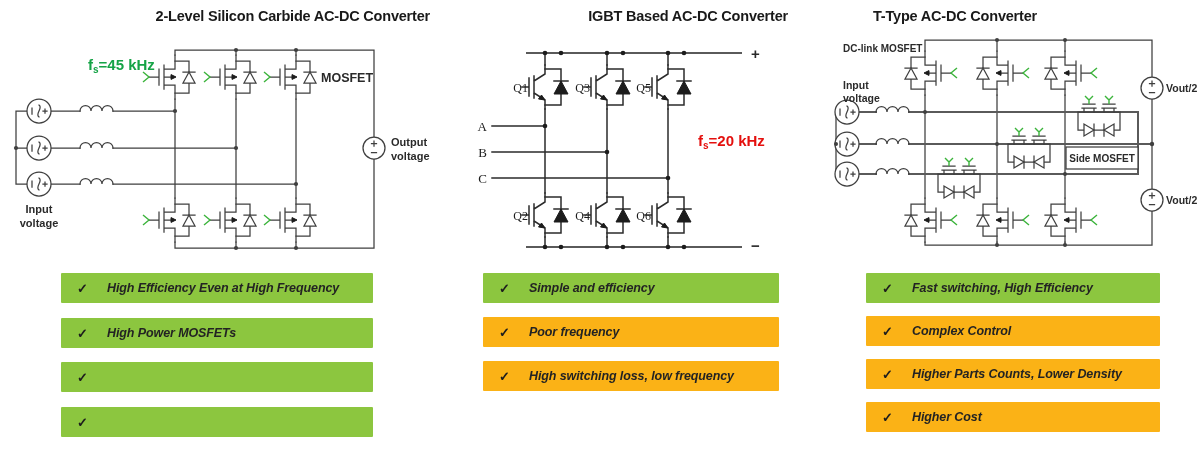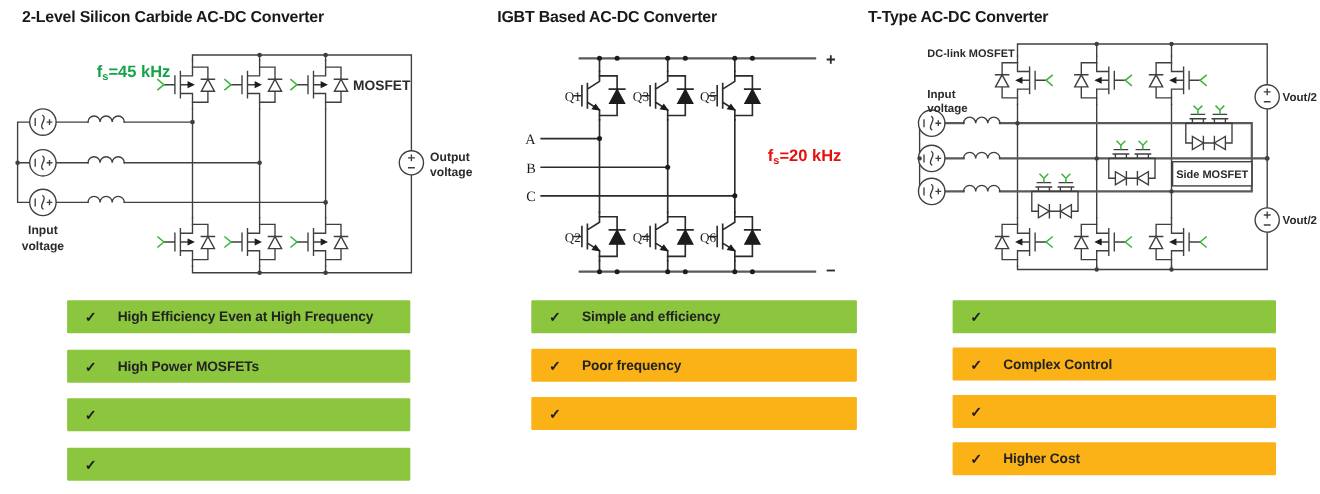--- a/index.html
+++ b/index.html
@@ -1,25 +1,25 @@
 <!DOCTYPE html>
 <html style="--green-bar: #8CC63F; --orange-bar: #FBB216; --annotation-green: #15A346; --annotation-red: #E4100E; --gate-green: #3CB43C; --wire: #3F3F3F; --wire-gray: #5A5A5A; --bar-text: #232323; --title-text: #191919;"><head>
 <meta charset="utf-8">
 <style>
   html,body{margin:0;padding:0;background:#fff;}
   #canvas{position:relative;width:1200px;height:449px;background:#fff;overflow:hidden;
           font-family:"Liberation Sans",sans-serif;}
-  .ptitle{position:absolute;top:8px;height:22px;text-align:left;
+  .ptitle{position:absolute;top:8px;height:22px;text-align:right;
           font-size:14.5px;font-weight:700;letter-spacing:-0.2px;color:var(--title-text);}
   .circ{position:absolute;}
   .bar{position:absolute;height:30px;display:flex;align-items:center;border-radius:1px;}
   .bar[data-tone="green"]{background:var(--green-bar);}
   .bar[data-tone="orange"]{background:var(--orange-bar);}
   .check{width:30px;margin-left:16px;text-align:left;font-size:13px;font-weight:700;color:#1d1d1d;}
-  .btxt{font-size:12.5px;font-weight:700;letter-spacing:-0.1px;color:var(--bar-text);white-space:nowrap;}
+  .btxt{font-size:12.5px;font-weight:700;letter-spacing:-0.1px;color:var(--bar-text);white-space:nowrap;font-style:italic;}
   
   .w {stroke:var(--wire);stroke-width:1.25;fill:none;stroke-linecap:square;}
   .w2{stroke:#2b2b2b;stroke-width:1.5;fill:none;stroke-linecap:square;}
   .wg{stroke:var(--wire-gray);stroke-width:2;fill:none;stroke-linecap:square;}
   .g {stroke:var(--gate-green);stroke-width:1.4;fill:none;}
   .dot{fill:var(--wire);stroke:none;}
   .dot2{fill:#1c1c1c;stroke:none;}
   .fillb{fill:#1c1c1c;stroke:#1c1c1c;}
   .fillw{fill:#ffffff;stroke:var(--wire);stroke-width:1.25;}
   .lbl{font-family:"Liberation Sans",sans-serif;fill:#2a2a2a;}
@@ -64,22 +64,22 @@
         <path class="w" d="M18,12 V24"></path>
         <polygon class="fillw" points="38,12 38,24 28,18"></polygon>
         <path class="w" d="M28,12 V24"></path>
         <path class="w" d="M6,-4 H20 M8,-4 V0 M18,-4 V0 M7,-8 H19 M26,-4 H40 M28,-4 V0 M38,-4 V0 M27,-8 H39"></path>
         <path class="g" d="M13,-8 V-12 M9,-16 L13,-12 L17,-16 M33,-8 V-12 M29,-16 L33,-12 L37,-16"></path>
       </g>
     </defs>
   </svg>
 
   <div class="ptitle" style="left:20px;width:410px;">2-Level Silicon Carbide AC-DC Converter</div>
-  <div class="ptitle" style="left:452px;width:364px;">IGBT Based AC-DC Converter</div>
-  <div class="ptitle" style="left:789px;width:220px;">T-Type AC-DC Converter</div>
+  <div class="ptitle" style="left:424px;width:364px;">IGBT Based AC-DC Converter</div>
+  <div class="ptitle" style="left:817px;width:220px;">T-Type AC-DC Converter</div>
 
   <svg class="circ" style="left:0;top:30px" width="440" height="236" viewBox="0 30 440 236">
     <path class="w" d="M16,111 V184 M16,111 H27 M16,148 H27 M16,184 H27
       M51,111 H80 M51,148 H80 M51,184 H80
       M113,111 H175 M113,148 H236 M113,184 H296
       M175,50 V55 M175,99 V198 M175,242 V248
       M236,50 V55 M236,99 V198 M236,242 V248
       M296,50 V55 M296,99 V198 M296,242 V248
       M175,50 H374 M175,248 H374 M374,50 V137 M374,159 V248"></path>
     <use href="#ind" x="80" y="111"></use>
@@ -232,30 +232,33 @@
   <div class="bar" style="left:483px;top:273px;width:296px" data-tone="green">
     <span class="check">✓</span>
     <span class="btxt">Simple and efficiency</span>
   </div>
   <div class="bar" style="left:483px;top:317px;width:296px" data-tone="orange">
     <span class="check">✓</span>
     <span class="btxt">Poor frequency</span>
   </div>
   <div class="bar" style="left:483px;top:361px;width:296px" data-tone="orange">
     <span class="check">✓</span>
+    <span class="btxt">High switching loss, low frequency</span>
   </div>
 
   <div class="bar" style="left:866px;top:273px;width:294px" data-tone="green">
     <span class="check">✓</span>
+    <span class="btxt">Fast switching, High Efficiency</span>
   </div>
   <div class="bar" style="left:866px;top:316px;width:294px" data-tone="orange">
     <span class="check">✓</span>
     <span class="btxt">Complex Control</span>
   </div>
   <div class="bar" style="left:866px;top:359px;width:294px" data-tone="orange">
     <span class="check">✓</span>
+    <span class="btxt">Higher Parts Counts, Lower Density</span>
   </div>
   <div class="bar" style="left:866px;top:402px;width:294px" data-tone="orange">
     <span class="check">✓</span>
     <span class="btxt">Higher Cost</span>
   </div>
 
 </div>
 
 </body></html>

